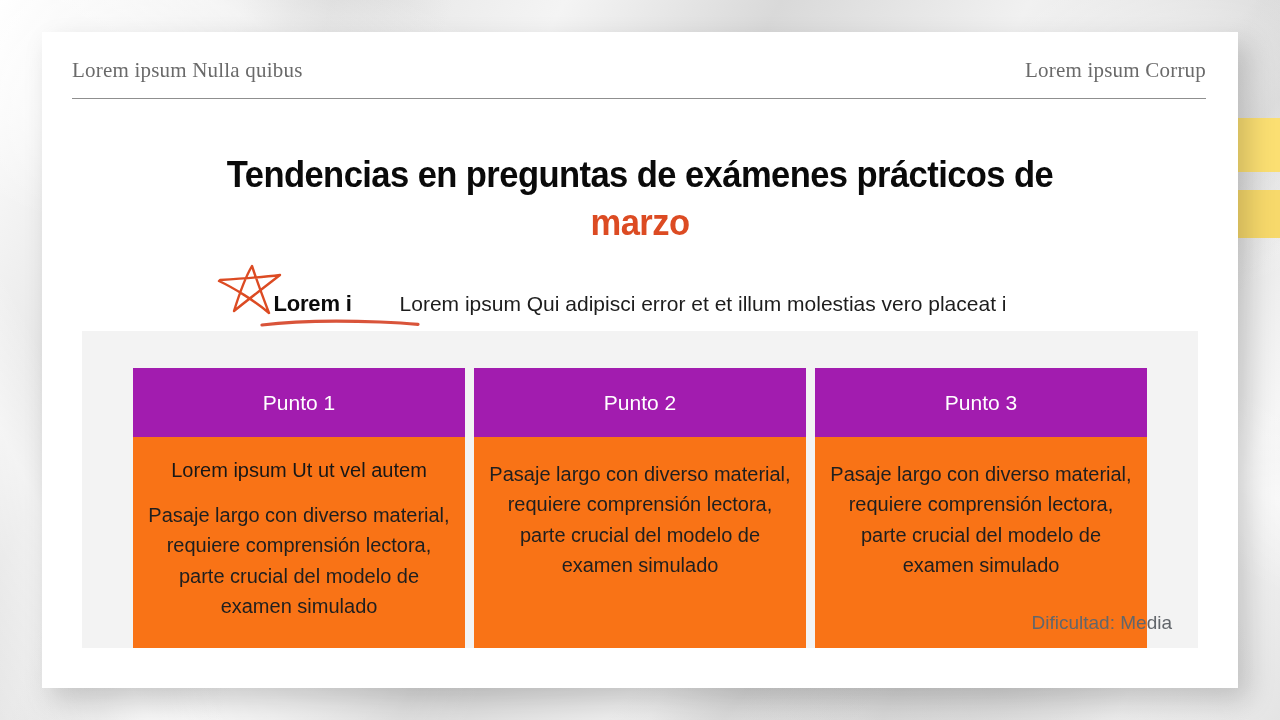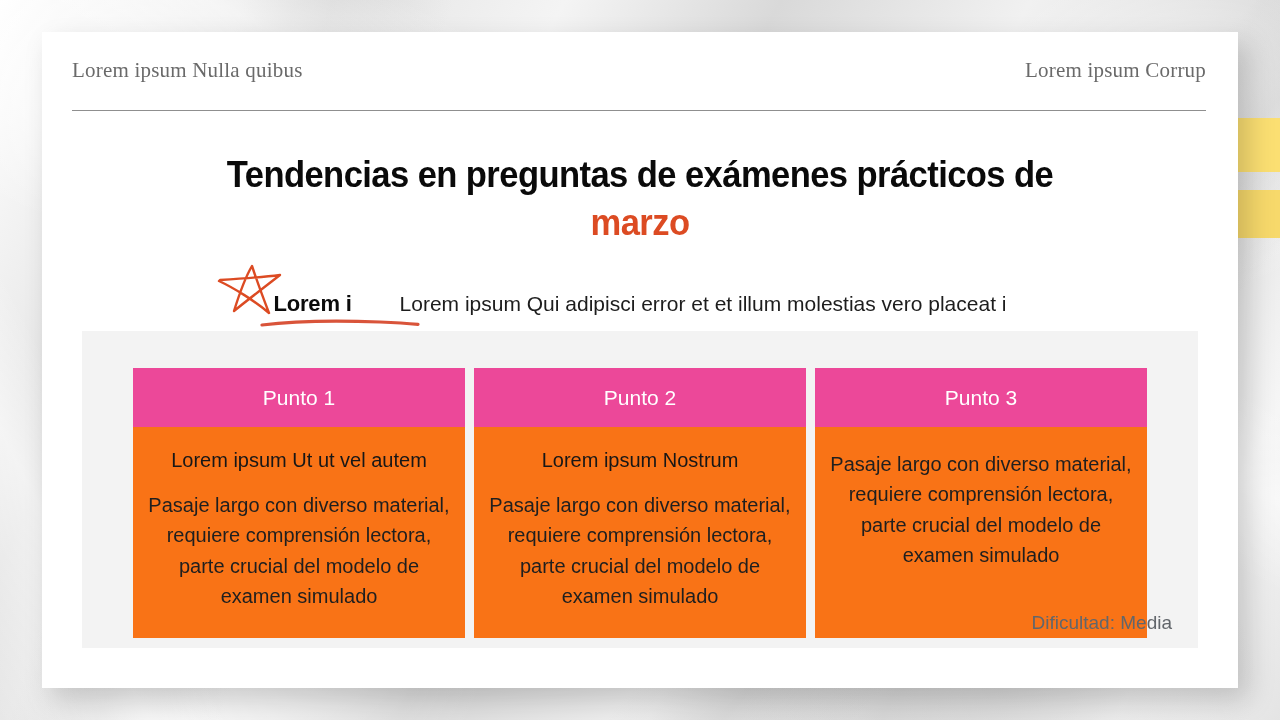--- a/index.html
+++ b/index.html
@@ -73,21 +73,21 @@
   #runhead {
     position: absolute;
     left: 30px;
     right: 32px;
     top: 26px;
     height: 40px;
     display: flex;
     align-items: flex-start;
     justify-content: space-between;
     border-bottom: 1.3px solid #8f8f8f;
-    padding-bottom: 12px;
+    padding-bottom: 0;
     font-family: "Liberation Serif", serif;
     font-size: 21px;
     color: #6a6a6a;
     letter-spacing: 0.2px;
   }
 
   
   #title {
     position: absolute;
     left: 100px;
@@ -169,23 +169,23 @@
     display: flex;
     gap: 9px;
   }
   .card {
     flex: 1 1 0;
     background: #ffffff;
     display: flex;
     flex-direction: column;
   }
   .card-head {
-    background: #ec4899;
+    background: #a21caf;
     color: #ffffff;
-    height: 59px;
+    height: 69px;
     display: flex;
     align-items: center;
     justify-content: center;
     font-size: 21px;
   }
   .card-body {
     padding: 22px 14px 26px;
     text-align: center;
     background: #f97316;
     flex: 1 1 auto;
@@ -251,21 +251,20 @@
         <div class="card-head">Punto 1</div>
         <div class="card-body">
           <div class="card-title">Lorem ipsum Ut ut vel autem</div>
           <div class="card-desc">Pasaje largo con diverso material, requiere comprensión lectora, parte crucial del modelo de examen simulado</div>
         </div>
       </div>
 
       <div class="card">
         <div class="card-head">Punto 2</div>
         <div class="card-body">
-          <div class="card-title">Lorem ipsum Nostrum</div>
           <div class="card-desc">Pasaje largo con diverso material, requiere comprensión lectora, parte crucial del modelo de examen simulado</div>
         </div>
       </div>
 
       <div class="card">
         <div class="card-head">Punto 3</div>
         <div class="card-body">
           <div class="card-desc">Pasaje largo con diverso material, requiere comprensión lectora, parte crucial del modelo de examen simulado</div>
         </div>
       </div>

